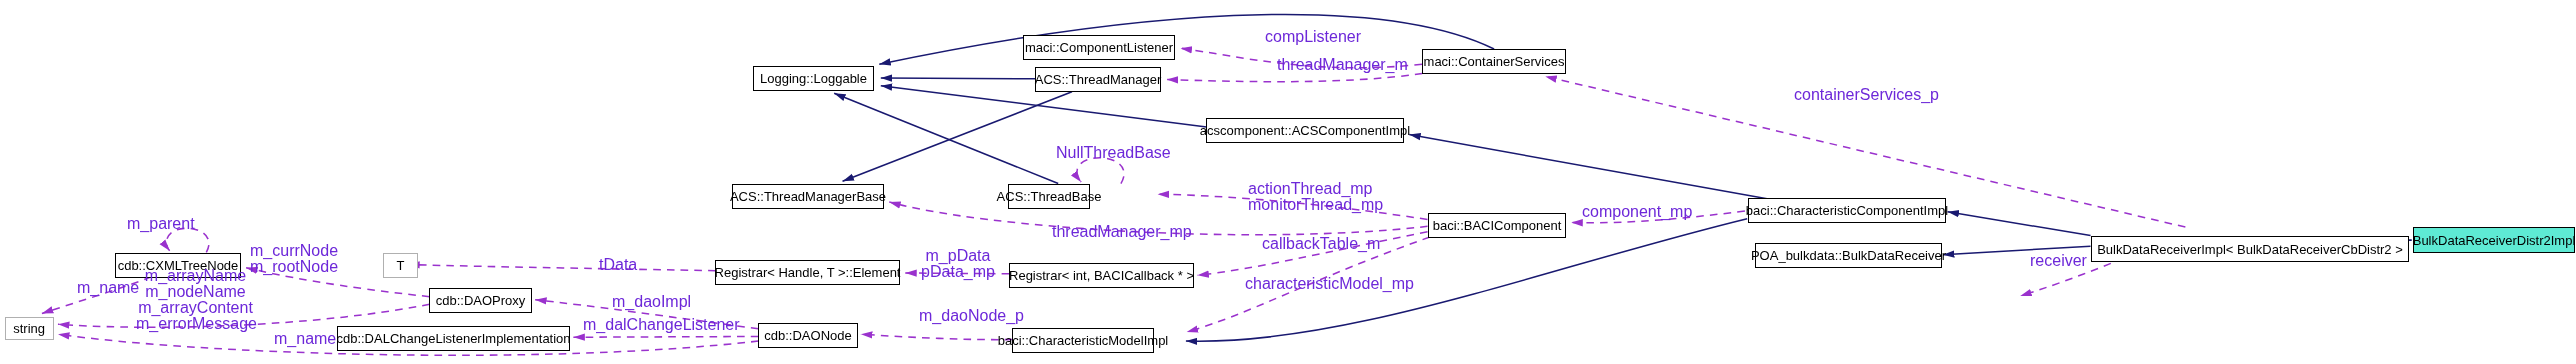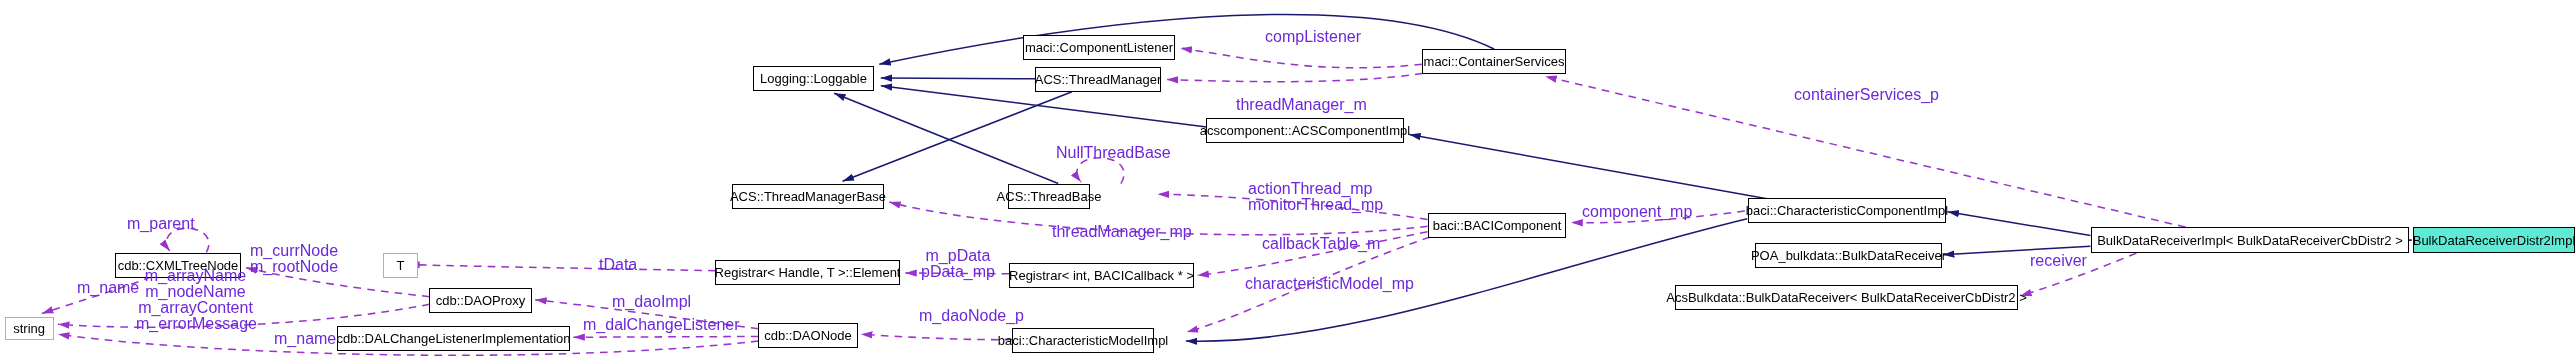--- a/index.html
+++ b/index.html
@@ -92,35 +92,34 @@
   <div class="node" style="left:753px;  top:66px;  width:121px; height:24.5px;">Logging::Loggable</div>
   <div class="node" style="left:1023px; top:35px;  width:152px; height:24.5px;">maci::ComponentListener</div>
   <div class="node" style="left:1035px; top:67px;  width:126px; height:24.5px;">ACS::ThreadManager</div>
   <div class="node" style="left:1422px; top:49px;  width:144px; height:24.5px;">maci::ContainerServices</div>
   <div class="node" style="left:1206px; top:118px; width:198px; height:24.5px;">acscomponent::ACSComponentImpl</div>
   <div class="node" style="left:732px;  top:184px; width:152px; height:24.5px;">ACS::ThreadManagerBase</div>
   <div class="node" style="left:1008px; top:184px; width:82px; height:24.5px;">ACS::ThreadBase</div>
   <div class="node" style="left:1428px; top:213px; width:138px; height:24.5px;">baci::BACIComponent</div>
   <div class="node" style="left:1748px; top:198px; width:198px; height:24.5px;">baci::CharacteristicComponentImpl</div>
   <div class="node" style="left:1755px; top:243px; width:187px; height:24.5px;">POA_bulkdata::BulkDataReceiver</div>
-  <div class="node" style="left:1675px; top:285px; width:343px; height:24.5px;">AcsBulkdata::BulkDataReceiver&lt; BulkDataReceiverCbDistr2 &gt;</div>
-  <div class="node" style="left:2091px; top:227px; width:318px; height:26px;">BulkDataReceiverImpl&lt; BulkDataReceiverCbDistr2 &gt;</div>
+  <div class="node" style="left:2091px; top:236px; width:318px; height:26px;">BulkDataReceiverImpl&lt; BulkDataReceiverCbDistr2 &gt;</div>
   <div class="node focus" style="left:2413px; top:227px; width:162px; height:26px;">BulkDataReceiverDistr2Impl</div>
   <div class="node" style="left:115px;  top:253px; width:126px; height:24.5px;">cdb::CXMLTreeNode</div>
   <div class="node external" style="left:383px; top:253px; width:35px; height:24.5px;">T</div>
   <div class="node" style="left:1009px; top:263px; width:185px; height:24.5px;">Registrar&lt; int, BACICallback * &gt;</div>
   <div class="node" style="left:715px;  top:260px; width:185px; height:24.5px;">Registrar&lt; Handle, T &gt;::Element</div>
   <div class="node" style="left:1012px; top:328px; width:142px; height:24.5px;">baci::CharacteristicModelImpl</div>
   <div class="node" style="left:429px;  top:288px; width:103px; height:24.5px;">cdb::DAOProxy</div>
   <div class="node" style="left:337px;  top:326px; width:233px; height:24.5px;">cdb::DALChangeListenerImplementation</div>
   <div class="node" style="left:758px;  top:323px; width:100px; height:24.5px;">cdb::DAONode</div>
   <div class="node external" style="left:4.6px; top:317px; width:49px; height:23px;">string</div>
 
   <div class="edge-label" style="left:1265px; top:29px;">compListener</div>
-  <div class="edge-label" style="left:1236px; top:57px;margin-top:40px;">threadManager_m</div>
+  <div class="edge-label" style="left:1277px; top:57px;">threadManager_m</div>
   <div class="edge-label" style="left:1794px; top:87px;">containerServices_p</div>
   <div class="edge-label" style="left:1056px; top:145px;">NullThreadBase</div>
   <div class="edge-label" style="left:1248px; top:181px; width:122px;">
     <div>actionThread_mp</div>
     <div>monitorThread_mp</div>
   </div>
   <div class="edge-label" style="left:1052px; top:224px;">threadManager_mp</div>
   <div class="edge-label" style="left:1582px; top:204px;">component_mp</div>
   <div class="edge-label" style="left:1262px; top:236px;">callbackTable_m</div>
   <div class="edge-label" style="left:1245px; top:276px;">characteristicModel_mp</div>

